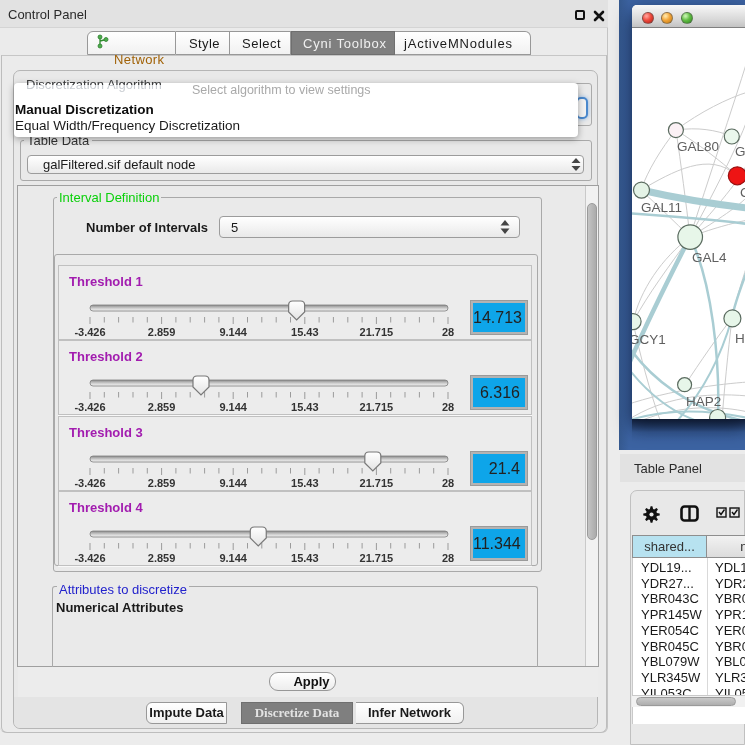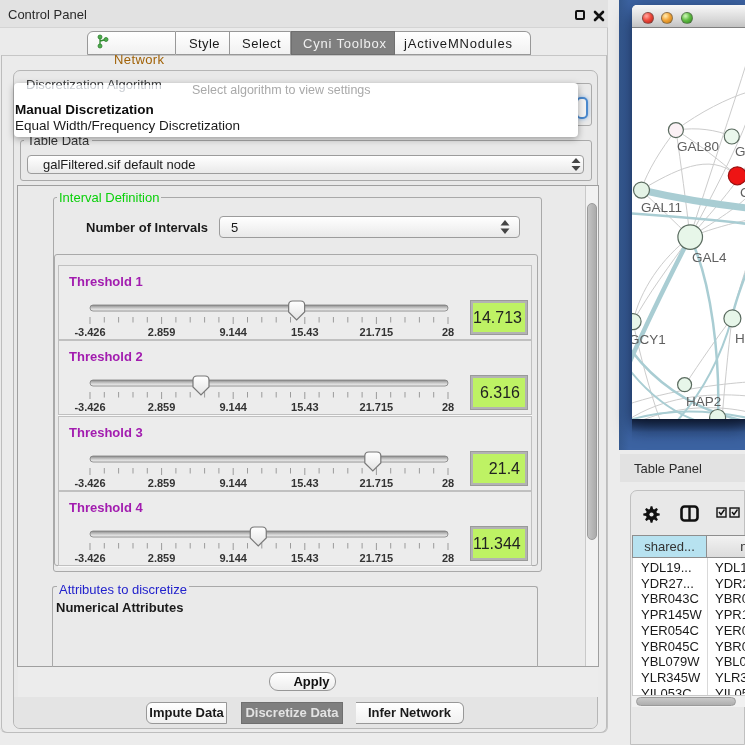--- a/index.html
+++ b/index.html
@@ -10,21 +10,21 @@
 .tabw { top:0; height:24px; background:linear-gradient(#ffffff,#f1f1f1); border:1px solid #989898; border-left:none; }
 #toptabs .tabw:first-child { border-left:1px solid #989898; }
 .tabd { top:0; height:24px; background:#7f7f7f; border:1px solid #6f6f6f; }
 .tabw2 { top:0; height:22px; background:linear-gradient(#ffffff,#f0f0f0); border:1px solid #989898; border-left:none; text-align:center; font-size:13px; font-weight:bold; color:#1a1a1a; line-height:20px; }
 #bottabs .tabw2:first-child { border-left:1px solid #989898; }
 .tabd2 { top:0; height:22px; background:#7f7f7f; border:1px solid #6f6f6f; text-align:center; font-size:13px; font-weight:bold; color:#e3e3e3; line-height:20px; }
 .light { width:11.5px; height:11.5px; border-radius:50%; border:0.5px solid rgba(90,90,90,0.6); }
 .combo { background:linear-gradient(#ffffff,#f2f2f2 60%,#e9e9e9); border:1px solid #9c9c9c; border-radius:4px; }
 .tpanel { background:#ececec; border:1px solid #c0c0c0; box-shadow:0 1px 0 #f8f8f8; }
 .ttitle { position:absolute; left:10px; top:8px; font-size:13px; font-weight:bold; color:#a21caf; }
-.vbox { position:absolute; left:412px; top:35px; width:56px; height:33px; background:#bef264; border:2px solid #b3b3b3; outline:1px solid #9a9a9a; text-align:right; font-size:16px; color:#222; line-height:29px; padding-right:5px; }
+.vbox { position:absolute; left:412px; top:35px; width:56px; height:33px; background:#0ea5e9; border:2px solid #b3b3b3; outline:1px solid #9a9a9a; text-align:right; font-size:16px; color:#222; line-height:29px; padding-right:5px; }
 
 </style>
 </head>
 <body>
 <div id="stage">
 
 <div class="abs" id="leftwin" style="left:0;top:0;width:608px;height:733px;background:#ebebeb;border-right:1px solid #c4c4c4;border-bottom:1px solid #cfcfcf;border-radius:0 0 6px 6px;">
 
   <div class="abs" style="left:0;top:0;width:608px;height:28px;background:#e2e2e2;border-bottom:1px solid #d4d4d4;"></div>
   <div class="abs" style="left:8px;top:7px;font-size:13px;color:#2a2a2a;">Control Panel</div>
@@ -296,21 +296,21 @@
 <div class="abs" style="left:57px;top:582px;font-size:13px;color:#2222cc;background:#eaeaea;padding:0 2px;">Attributes to discretize</div>
 <div class="abs" style="left:56px;top:600px;font-size:13px;font-weight:bold;color:#1a1a1a;">Numerical Attributes</div>
 
 
 <div class="abs" style="left:18px;top:667px;width:580px;height:30px;background:#ececec;"></div>
 <div class="abs" style="left:269px;top:672px;width:67px;height:19px;background:linear-gradient(#ffffff,#ededed);border:1px solid #979797;border-radius:9px;text-align:center;font-size:13px;font-weight:bold;color:#111;line-height:17px;padding-left:18px;">Apply</div>
 <div class="abs" style="left:14px;top:697px;width:583px;height:31px;background:#e4e4e4;border-radius:0 0 7px 7px;"></div>
 
 <div class="abs" id="bottabs" style="left:146px;top:702px;height:22px;">
   <div class="abs tabw2" style="left:0;width:81px;border-radius:6px 0 0 6px;">Impute Data</div>
-  <div class="abs tabd2" style="left:95px;width:102px;">Discretize Data</div>
+  <div class="abs tabd2" style="left:95px;width:112px;font-family:Liberation Serif, serif;">Discretize Data</div>
   <div class="abs tabw2" style="left:210px;width:108px;border-radius:0 6px 6px 0;">Infer Network</div>
 </div>
 
 <div class="abs" style="left:576px;top:97px;width:12px;height:22px;border:2.5px solid #4a88cc;border-radius:5px;background:#f2f2f2;box-shadow:0 0 4px #88b2e2;"></div>
 <div class="abs" style="left:18px;top:83px;width:574px;height:43px;border:1px solid #aaa;border-radius:3px;"></div>
 <div class="abs" id="popup" style="left:14px;top:83px;width:564px;height:54px;background:#fff;border-radius:4px;box-shadow:0 2px 7px rgba(0,0,0,0.35);"></div>
 <div class="abs" style="left:26px;top:77px;font-size:13px;color:#c9cdd2;">Discretization Algorithm</div>
 <div class="abs" style="left:26px;top:77px;font-size:13px;color:#3a3a3a;clip-path:inset(0 0 calc(100% - 8px) 0);">Discretization Algorithm</div>
 <div class="abs" style="left:192px;top:83px;font-size:12.5px;color:#a9a9a9;">Select algorithm to view settings</div>
 <div class="abs" style="left:15px;top:102px;font-size:13.5px;font-weight:bold;color:#0d0d0d;">Manual Discretization</div>
@@ -402,21 +402,21 @@
   <rect x="1" y="1" width="9" height="9" fill="none" stroke="#111" stroke-width="1.4"></rect>
   <path d="M3,5 L5,7.5 L8.5,2.5" fill="none" stroke="#111" stroke-width="1.4"></path>
   <rect x="14" y="1" width="9" height="9" fill="none" stroke="#111" stroke-width="1.4"></rect>
   <path d="M16,5 L18,7.5 L21.5,2.5" fill="none" stroke="#111" stroke-width="1.4"></path>
 </svg>
 
 <div class="abs" style="left:632px;top:535px;width:113px;height:23px;overflow:hidden;">
   <div class="abs" style="left:0;top:0;width:75px;height:23px;background:#b7e2f0;border:1px solid #8e8e8e;text-align:center;font-size:13px;color:#333;line-height:21px;">shared...</div>
   <div class="abs" style="left:75px;top:0;width:100px;height:23px;background:linear-gradient(#f2f2f2,#dcdcdc);border:1px solid #8e8e8e;border-left:none;text-align:center;font-size:13px;color:#333;line-height:21px;">name</div>
 </div>
-<div class="abs" style="left:632px;top:558px;width:113px;height:139px;background:#fff;overflow:hidden;border-left:1px solid #c9c9c9;">
+<div class="abs" style="left:632px;top:558px;width:113px;height:166px;background:#fff;overflow:hidden;border-left:1px solid #c9c9c9;">
   <div class="abs" style="left:74px;top:0;width:1px;height:139px;background:#d9d9d9;"></div>
   <div class="abs" style="left:8px;top:2px;font-size:13px;color:#1a1a1a;line-height:15.7px;">YDL19...<br>YDR27...<br>YBR043C<br>YPR145W<br>YER054C<br>YBR045C<br>YBL079W<br>YLR345W<br>YIL053C</div>
   <div class="abs" style="left:82px;top:2px;font-size:13px;color:#1a1a1a;line-height:15.7px;">YDL194W<br>YDR277C<br>YBR043C<br>YPR145W<br>YER054C<br>YBR045C<br>YBL079W<br>YLR345W<br>YIL053C</div>
 </div>
 
 <div class="abs" style="left:632px;top:695px;width:113px;height:12px;background:#f1f1f1;border-top:1px solid #c9c9c9;"></div>
 <div class="abs" style="left:636px;top:697px;width:100px;height:9px;background:linear-gradient(#c9c9c9,#aeaeae);border-radius:4.5px;border:1px solid #9a9a9a;"></div>
 
 </div>
 

